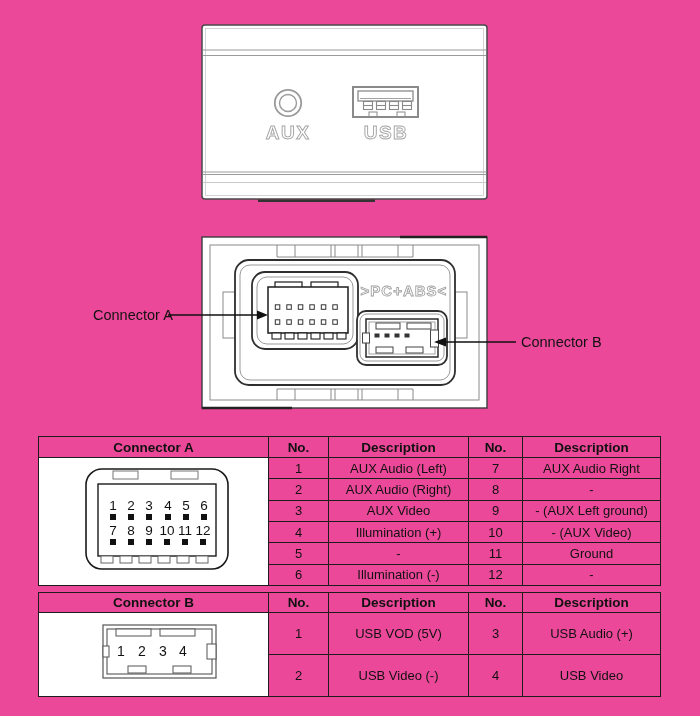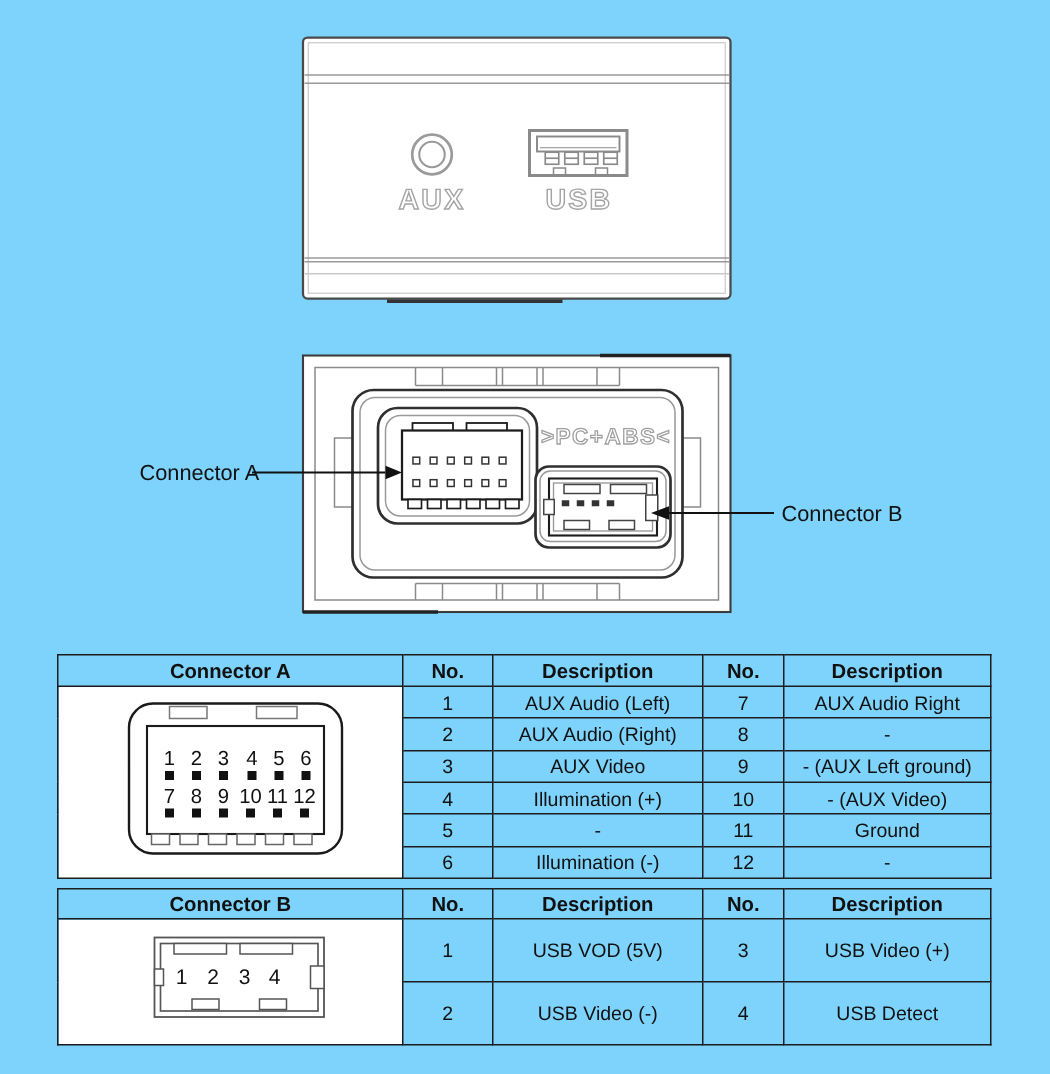--- a/index.html
+++ b/index.html
@@ -1,20 +1,20 @@
 <!DOCTYPE html>
 <html><head>
 <meta charset="utf-8">
 <style>
   html, body { margin: 0; padding: 0; background: #ffffff; }
   .screen {
     position: relative;
     width: 700px;
     height: 716px;
-    background: #7dd3fc;
+    background: #ec4899;
     font-family: "Liberation Sans", sans-serif;
     overflow: hidden;
   }
   .abs { position: absolute; }
 
   
   .pin-table {
     border-collapse: collapse;
     table-layout: fixed;
     width: 622px;
@@ -314,25 +314,25 @@
               <text x="81" y="43">1</text>
               <text x="102" y="43">2</text>
               <text x="123" y="43">3</text>
               <text x="143" y="43">4</text>
             </g>
           </svg>
         </td>
         <td>1</td>
         <td>USB VOD (5V)</td>
         <td>3</td>
-        <td>USB Video (+)</td>
+        <td>USB Audio (+)</td>
       </tr>
       <tr class="drow">
         <td>2</td>
         <td>USB Video (-)</td>
         <td>4</td>
-        <td>USB Detect</td>
+        <td>USB Video</td>
       </tr>
     </tbody>
       </table>
   </div>
 
 </div>
 
 </body></html>

